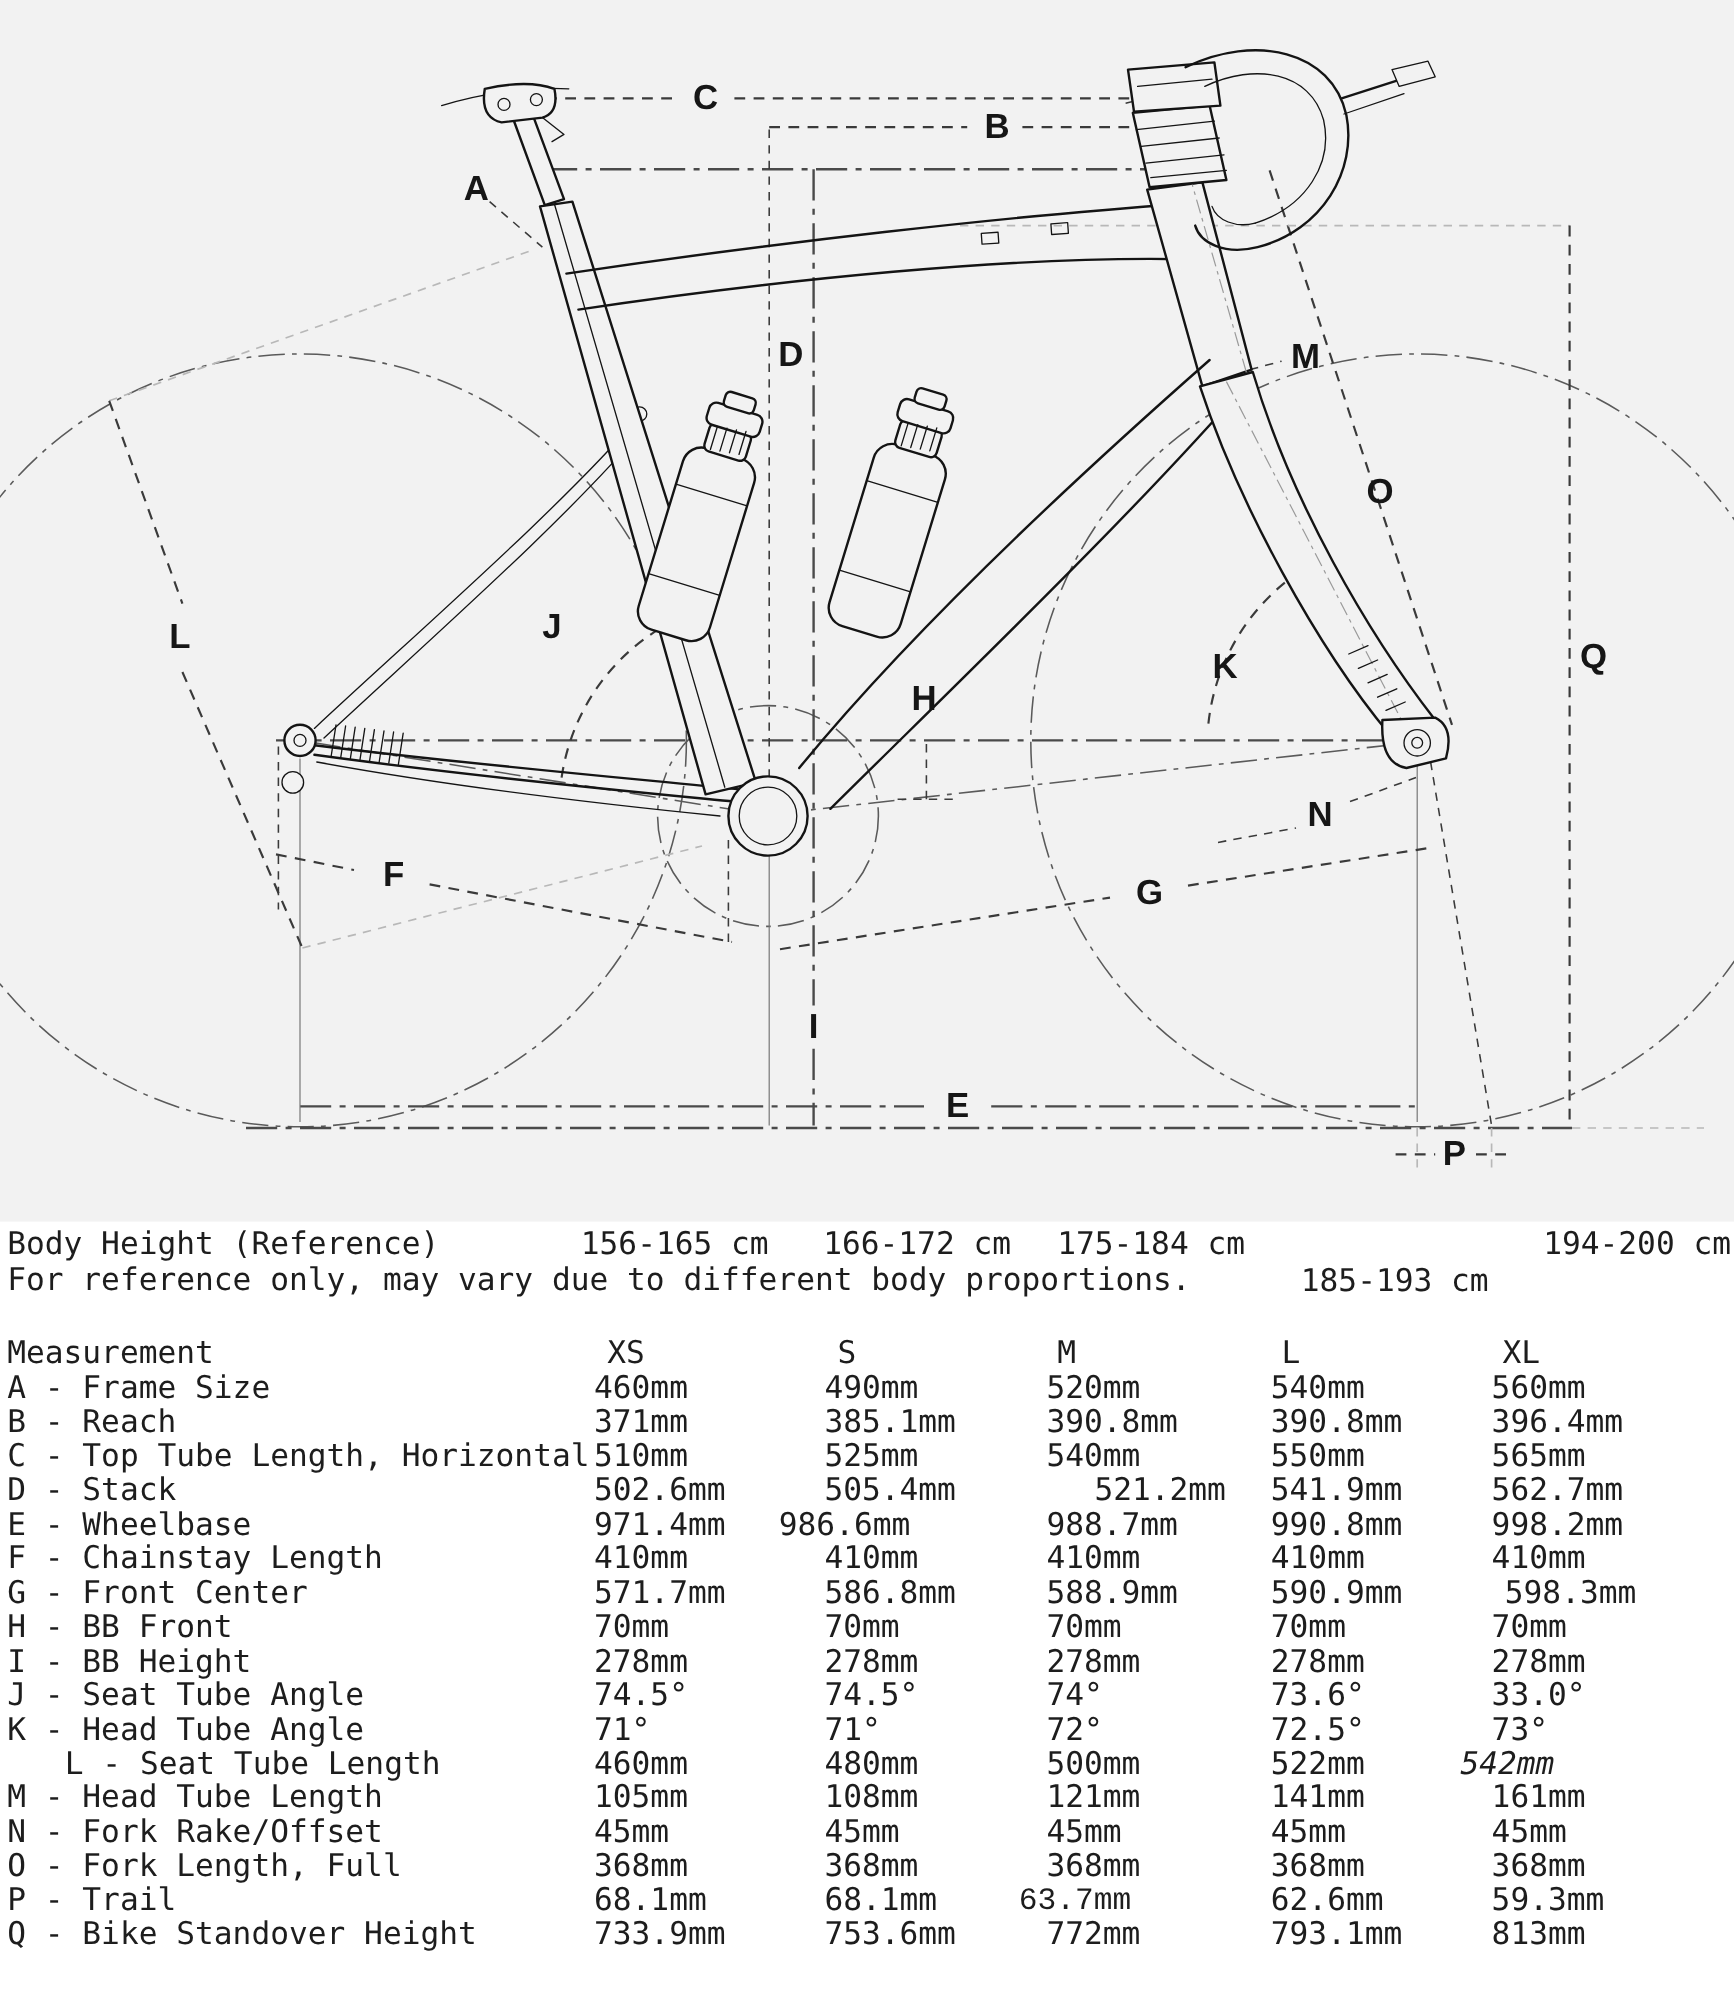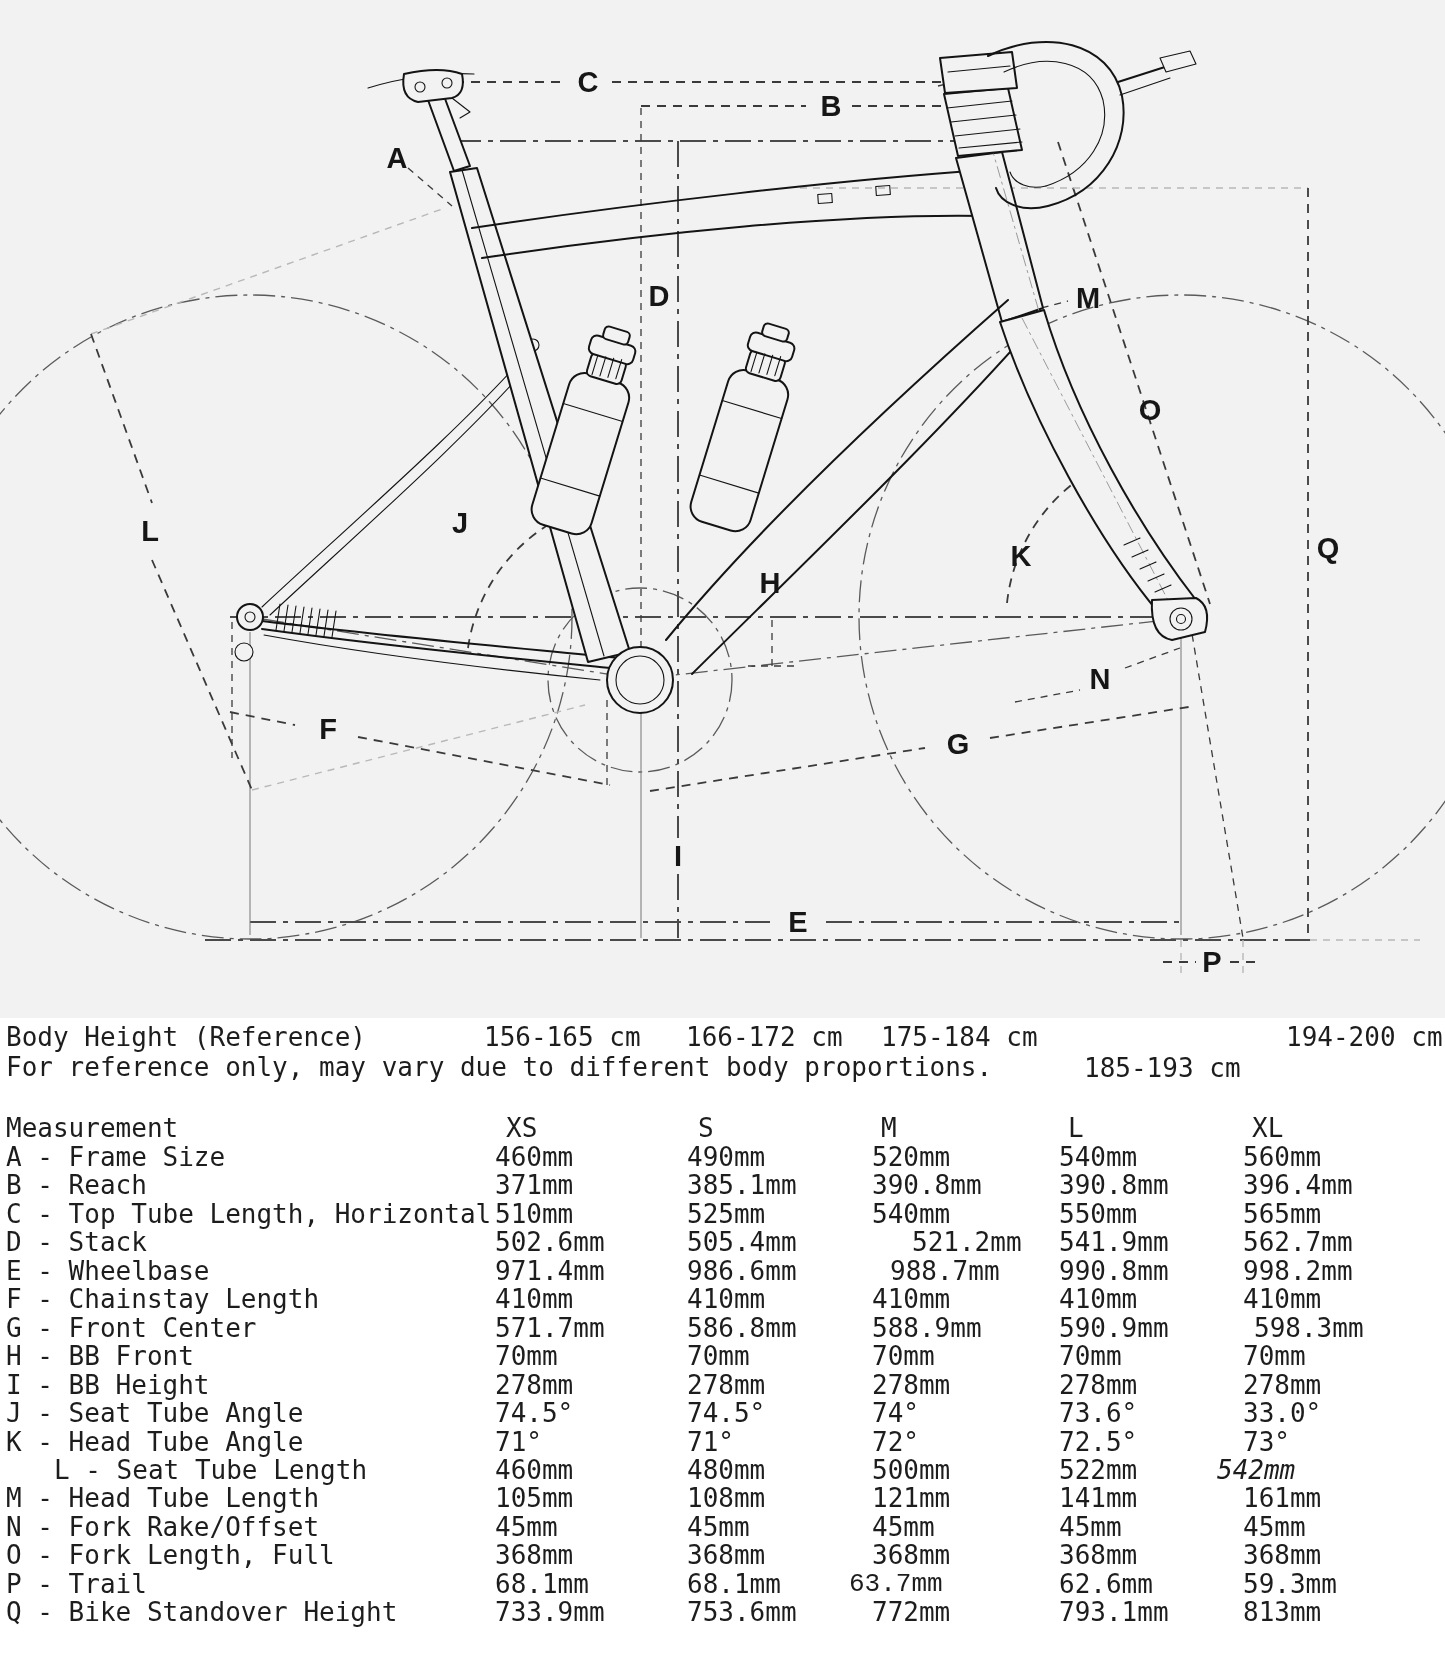--- a/index.html
+++ b/index.html
@@ -224,22 +224,22 @@
         <div class="mono" style="left: 1059px; top: 1200px;">550mm</div>
         <div class="mono" style="left: 1243px; top: 1200px;">565mm</div>
         <div class="mono" style="left: 6px; top: 1228px;">D - Stack</div>
         <div class="mono" style="left: 495px; top: 1228px;">502.6mm</div>
         <div class="mono" style="left: 687px; top: 1228px;">505.4mm</div>
         <div class="mono" style="left: 872px; top: 1228px; margin-left: 40px;">521.2mm</div>
         <div class="mono" style="left: 1059px; top: 1228px;">541.9mm</div>
         <div class="mono" style="left: 1243px; top: 1228px;">562.7mm</div>
         <div class="mono" style="left: 6px; top: 1257px;">E - Wheelbase</div>
         <div class="mono" style="left: 495px; top: 1257px;">971.4mm</div>
-        <div class="mono" style="left: 687px; top: 1257px;">986.6mm</div>
-        <div class="mono" style="left: 872px; top: 1257px; margin-left: 18px;">988.7mm</div>
+        <div class="mono" style="left: 649px; top: 1257px;">986.6mm</div>
+        <div class="mono" style="left: 872px; top: 1257px;">988.7mm</div>
         <div class="mono" style="left: 1059px; top: 1257px;">990.8mm</div>
         <div class="mono" style="left: 1243px; top: 1257px;">998.2mm</div>
         <div class="mono" style="left: 6px; top: 1285px;">F - Chainstay Length</div>
         <div class="mono" style="left: 495px; top: 1285px;">410mm</div>
         <div class="mono" style="left: 687px; top: 1285px;">410mm</div>
         <div class="mono" style="left: 872px; top: 1285px;">410mm</div>
         <div class="mono" style="left: 1059px; top: 1285px;">410mm</div>
         <div class="mono" style="left: 1243px; top: 1285px;">410mm</div>
         <div class="mono" style="left: 6px; top: 1314px;">G - Front Center</div>
         <div class="mono" style="left: 495px; top: 1314px;">571.7mm</div>

